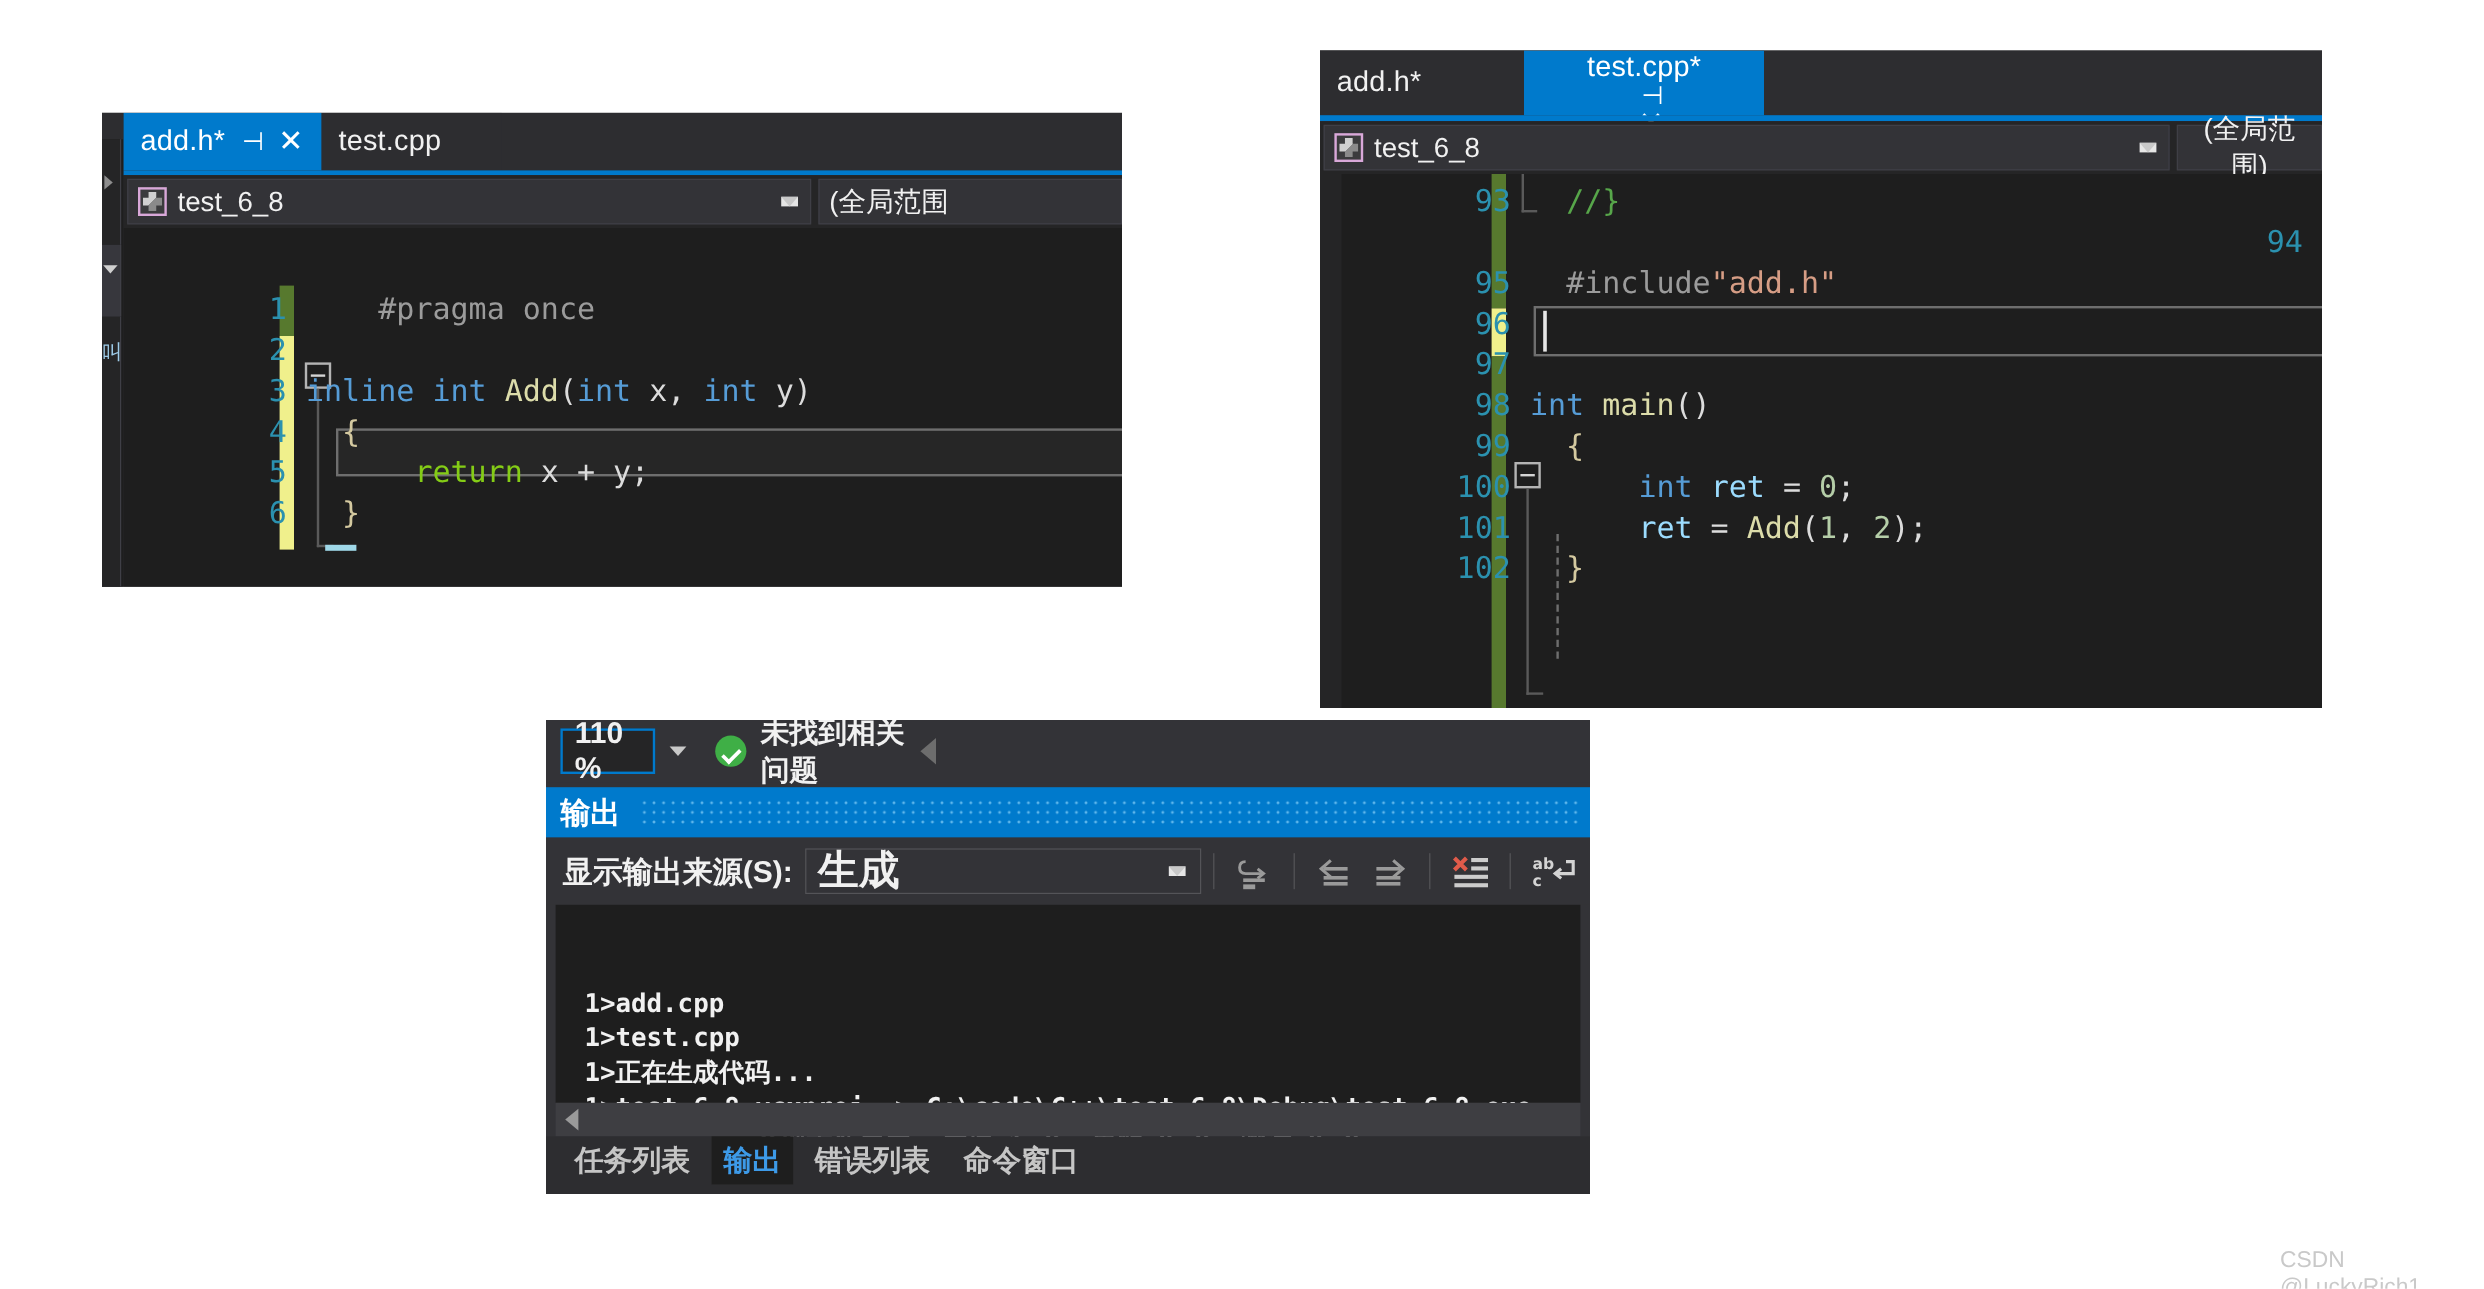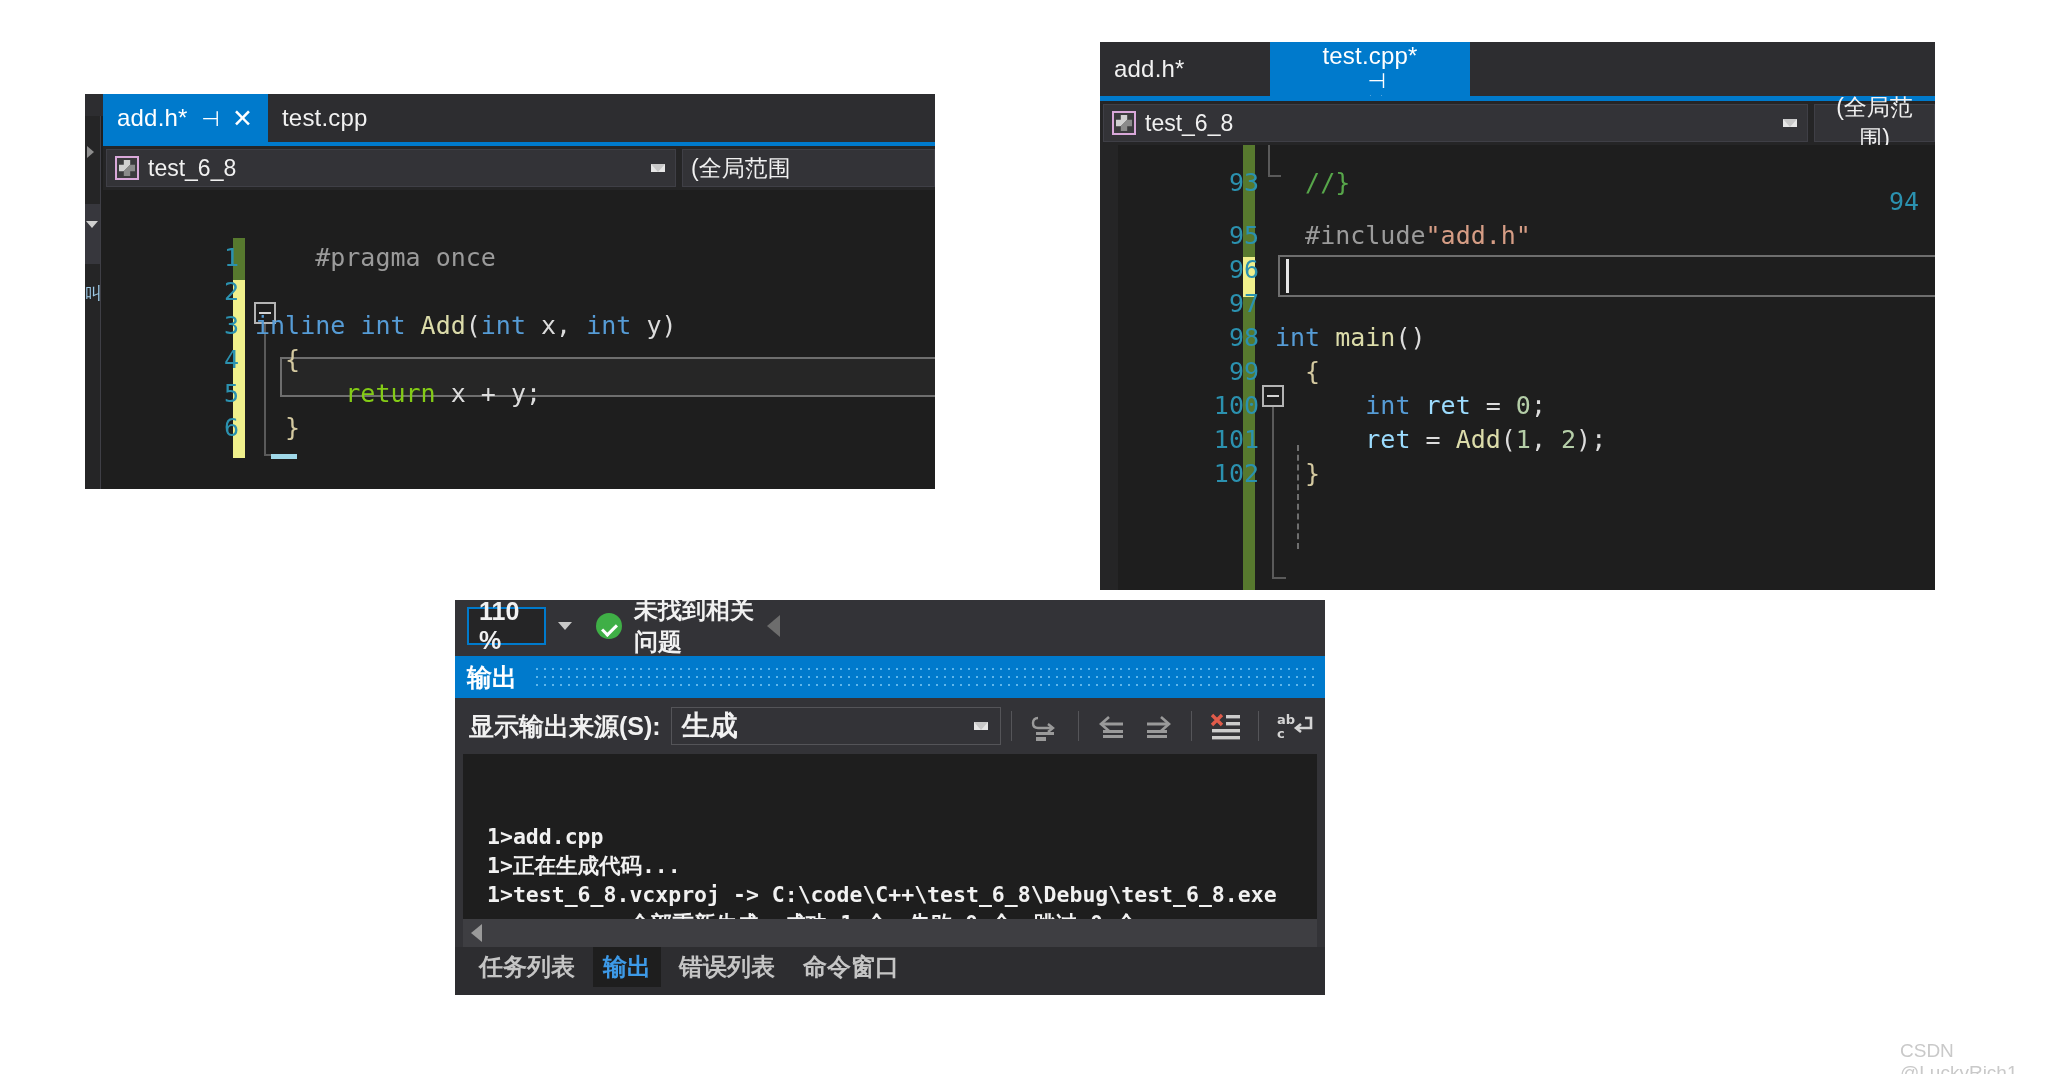--- a/index.html
+++ b/index.html
@@ -131,21 +131,21 @@
   .gripdots{
     flex:1;height:24px;margin-left:16px;margin-right:10px;
     background-image:radial-gradient(#6fc0f0 1.2px, transparent 1.3px);
     background-size:8px 8px;opacity:.85;
   }
 
   .outtoolbar{height:56px;background:#333337;display:flex;align-items:center;}
   .outlabel{color:#f1f1f1;font-size:25px;margin-left:14px;white-space:nowrap;}
   .outselect{
     margin-left:10px;background:#333337;border:1px solid #545458;height:38px;
-    display:flex;align-items:center;color:#f1f1f1;font-size:28px;padding:0 10px;
+    display:flex;align-items:center;color:#f1f1f1;font-size:34px;padding:0 10px;
     box-sizing:border-box;position:relative;
   }
   .outselect .caret{
     position:absolute;right:12px;top:50%;transform:translateY(-50%);
     width:0;height:0;border-left:7px solid transparent;border-right:7px solid transparent;
     border-top:8px solid #c8c8c8;
   }
   .tbsep{width:1px;height:30px;background:#555559;margin:0 10px;flex:0 0 auto;}
   .tbicon{width:34px;height:34px;position:relative;flex:0 0 auto;margin:0 6px;}
 
@@ -291,21 +291,21 @@
     <div class="foldbox" style="left:162px;top:240px;"></div>
     <div class="guide" style="left:172px;top:262px;height:172px;"></div>
     <div class="guide" style="left:172px;top:432px;width:14px;height:2px;"></div>
 
     <div class="guide-dash" style="left:197px;top:300px;height:104px;"></div>
 
     <div class="sel-box" style="left:178px;top:110px;right:-8px;height:42px;background:#1e1e1e;"></div>
     <div class="caret" style="left:186px;top:114px;height:34px;"></div>
 
     <div id="right-lines">
-        <div class="codeline" style="top: 20px;">
+        <div class="codeline" style="top: 5px;">
           <span class="lineno" style="width: 175px;">93</span>
           <span class="codetext"><span class="c-plain">  </span><span class="c-cmt">//}</span></span>
         </div>
         <div class="codeline" style="top: 39px; justify-content: flex-end;">
           <span class="lineno" style="width: 175px;">94</span>
           <span class="codetext"></span>
         </div>
         <div class="codeline" style="top: 73px;">
           <span class="lineno" style="width: 175px;">95</span>
           <span class="codetext"><span class="c-plain">  </span><span class="c-pp">#include</span><span class="c-str">"add.h"</span></span>
@@ -409,21 +409,21 @@
       <svg width="44" height="34" viewBox="0 0 44 34">
         <text x="2" y="15" fill="#d4d4d4" font-size="13" font-family="DejaVu Sans,sans-serif">ab</text>
         <text x="2" y="29" fill="#d4d4d4" font-size="13" font-family="DejaVu Sans,sans-serif">c</text>
         <path d="M30 9 h6 v10 h-14" fill="none" stroke="#d4d4d4" stroke-width="2.6"></path>
         <path d="M26 15 l-5 4 5 4" fill="none" stroke="#d4d4d4" stroke-width="2.6"></path>
       </svg>
     </span>
   </div>
 
   <div class="outbody" style="position:absolute;left:8px;top:154px;width:854px;height:165px;">
-    <div id="out-lines"><div class="ln">1&gt;add.cpp</div><div class="ln">1&gt;正在生成代码...</div><div class="ln">1&gt;test_6_8.vcxproj -&gt; C:\code\C++\test_6_8\Debug\test_6_8.exe</div><div class="ln">========== 全部重新生成: 成功 1 个，失败 0 个，跳过 0 个 ==========</div></div>
+    <div id="out-lines"><div class="ln">1&gt;add.cpp</div><div class="ln">1&gt;test.cpp</div><div class="ln">1&gt;正在生成代码...</div><div class="ln">1&gt;test_6_8.vcxproj -&gt; C:\code\C++\test_6_8\Debug\test_6_8.exe</div><div class="ln">========== 全部重新生成: 成功 1 个，失败 0 个，跳过 0 个 ==========</div></div>
   </div>
 
   <div class="hscroll" style="position:absolute;left:8px;top:319px;width:854px;height:28px;">
     <span class="hs-arrow"></span>
   </div>
 
   <div class="bottomtabs" style="position:absolute;left:0;top:347px;width:870px;height:48px;">
     <div id="bottom-tabs" style="display:flex;align-items:flex-start;">
         <div class="btab" style="margin-right: 8px;">任务列表</div>
         <div class="btab sel" style="margin-right: 8px;">输出</div>

